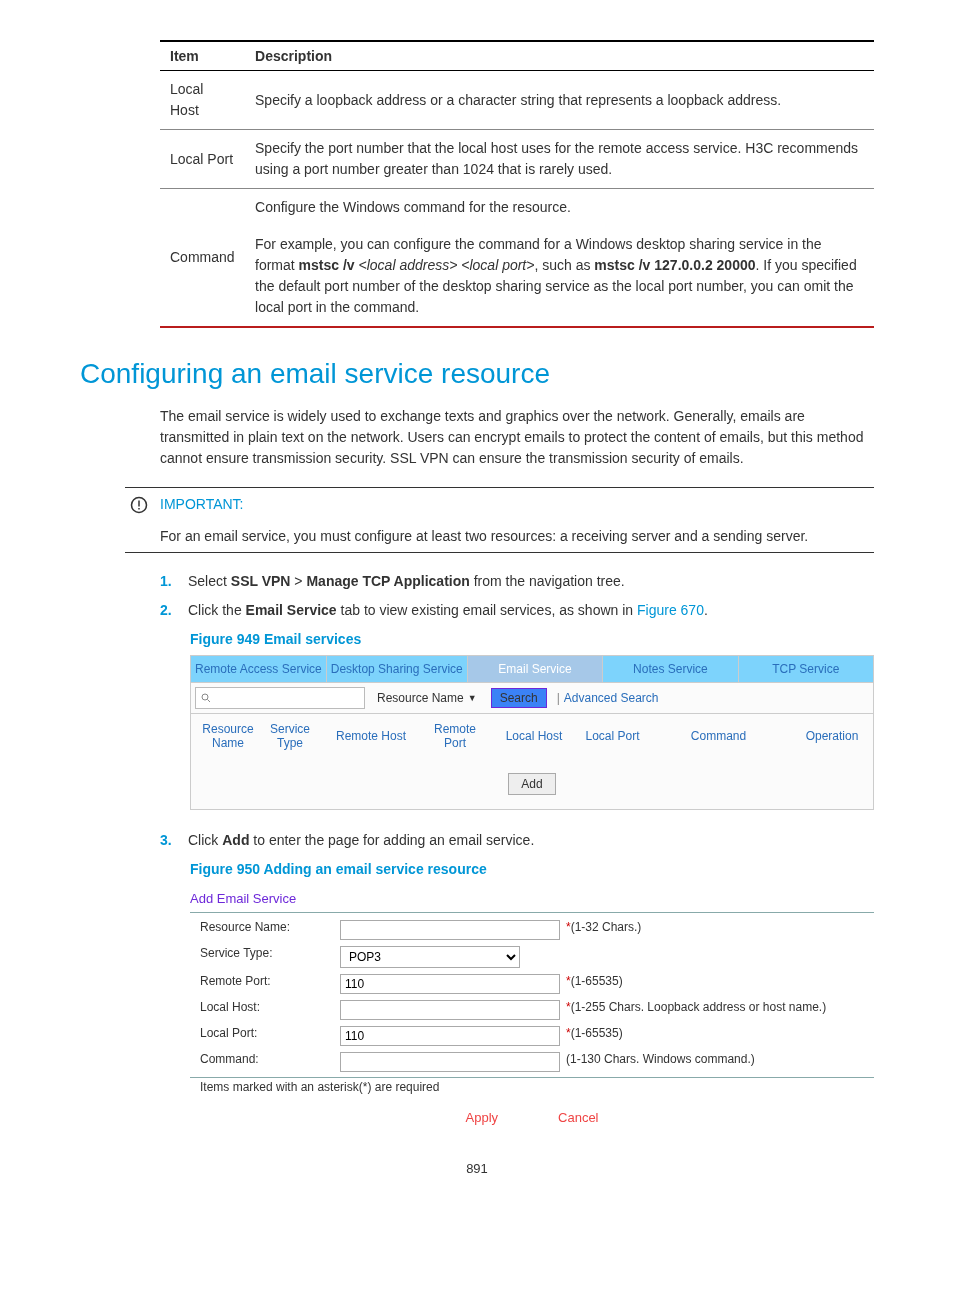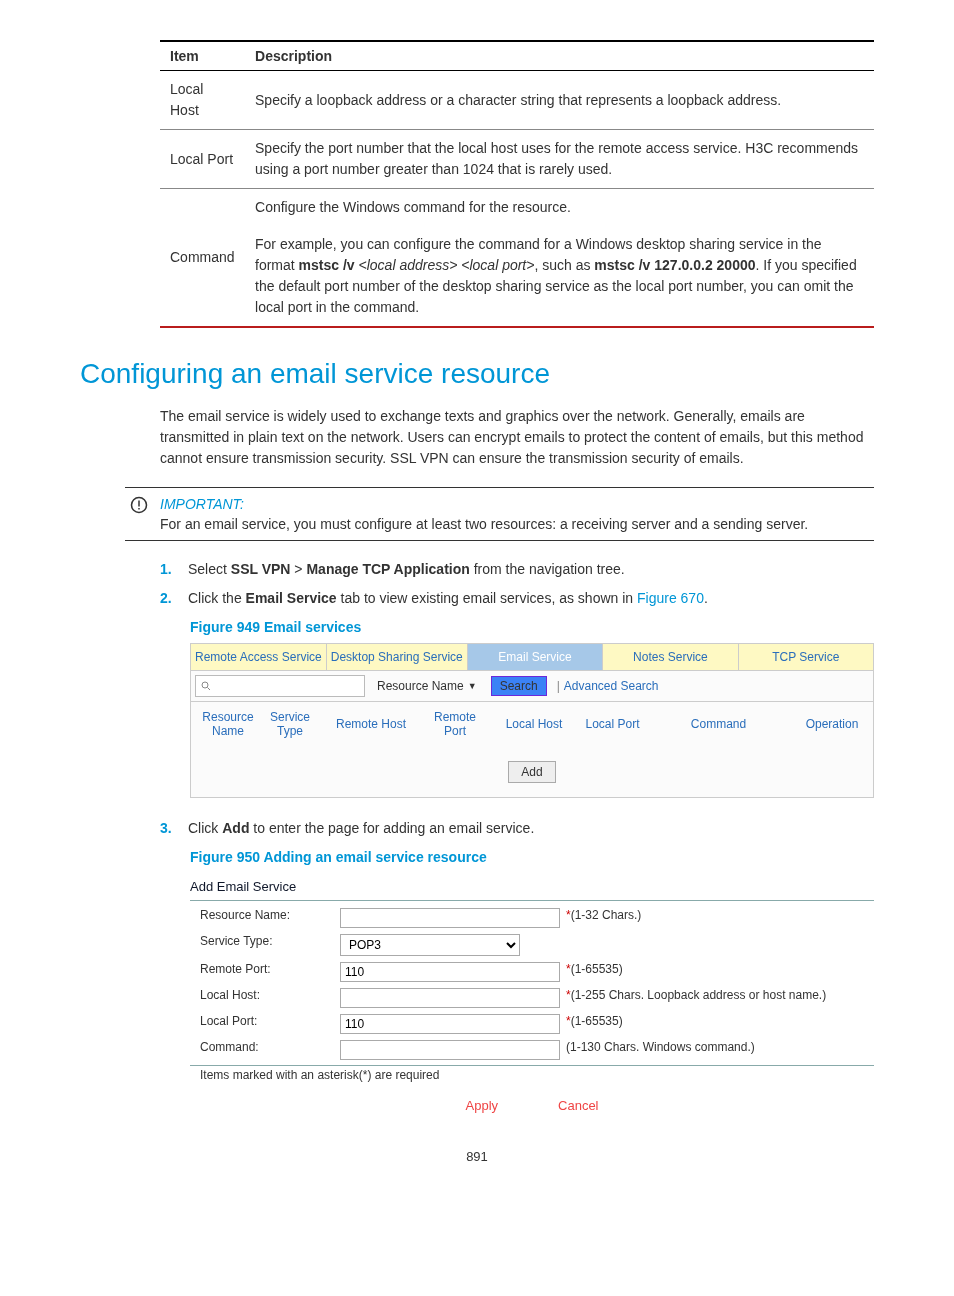--- a/index.html
+++ b/index.html
@@ -50,41 +50,41 @@
   }
   .admon-box .icon-wrap {
     position: absolute;
     left: 0;
     top: 8px;
     width: 28px;
     text-align: center;
   }
   .admon-box .icon-wrap svg { width: 18px; height: 18px; }
   .admon-box .atxt { margin-left: 35px; }
-  .admon-box .atitle { color: #0096d6; font-size: 14px; margin-bottom: 4px; font-style: italic; }
+  .admon-box .atitle { color: #0096d6; font-size: 14px; margin-bottom: 16px; }
   ol.steps { list-style: none; padding: 0; margin: 10px 0; }
   ol.steps li { display: flex; margin: 8px 0; line-height: 1.5; }
   ol.steps .num { color: #0096d6; font-weight: bold; width: 28px; flex-shrink: 0; }
   .fig-caption { color: #0096d6; font-weight: bold; font-size: 14px; margin: 10px 0 8px 30px; }
   .link { color: #0096d6; }
   b { font-weight: bold; }
 
   .ui-panel {
     border: 1px solid #ccc;
     margin-left: 30px;
     font-size: 12px;
     color: #333;
     background: #fbfbfb;
     margin-bottom: 20px;
   }
   .tabs { display: flex; border-bottom: 1px solid #ccc; }
   .tabs .tab {
     flex: 1; text-align: center; padding: 6px 4px;
     border-left: 1px solid #ccc; color: #2a6ebb; cursor: pointer;
-    background: #fef9c3; white-space: nowrap;
+    background: #7dd3fc; white-space: nowrap;
   }
   .tabs .tab:first-child { border-left: none; }
   .tabs .tab.active { background: #a6c8e8; color: #fff; }
   .searchbar { display: flex; align-items: center; border-bottom: 1px solid #ccc; }
   .searchbar .sinput {
     flex: 0 0 170px; border: 1px solid #bbb; height: 22px; margin: 4px; display: flex; align-items: center; padding: 0 4px; background: #fff;
   }
   .searchbar .dd {
     display: flex; align-items: center; gap: 4px; padding: 0 8px; color: #333;
   }
@@ -102,21 +102,21 @@
   .col-rp { width: 56px; }
   .col-lh { width: 90px; }
   .col-lp { width: 55px; }
   .col-cmd { flex: 1; }
   .col-op { width: 70px; }
   .addrow { text-align: center; padding: 14px 0; }
   .addrow .btn {
     border: 1px solid #aaa; padding: 3px 12px; background: #eee; color: #333; display: inline-block;
   }
 
-  .form-title { color: #0f172a; margin-left: 30px; padding: 6px 0; font-size: 13px; }
+  .form-title { color: #6d28d9; margin-left: 30px; padding: 6px 0; font-size: 13px; }
   .form-panel {
     margin-left: 30px; font-size: 12px;
     border-top: 1px solid #8aa; border-bottom: 1px solid #8aa;
     padding: 4px 0 2px 0;
   }
   .frow { display: flex; align-items: flex-start; padding: 3px 10px; }
   .flabel { width: 140px; }
   .finput {
     width: 220px; height: 20px; border: 1px solid #aaa; padding: 1px 4px; background: #fff; font: inherit;
   }

